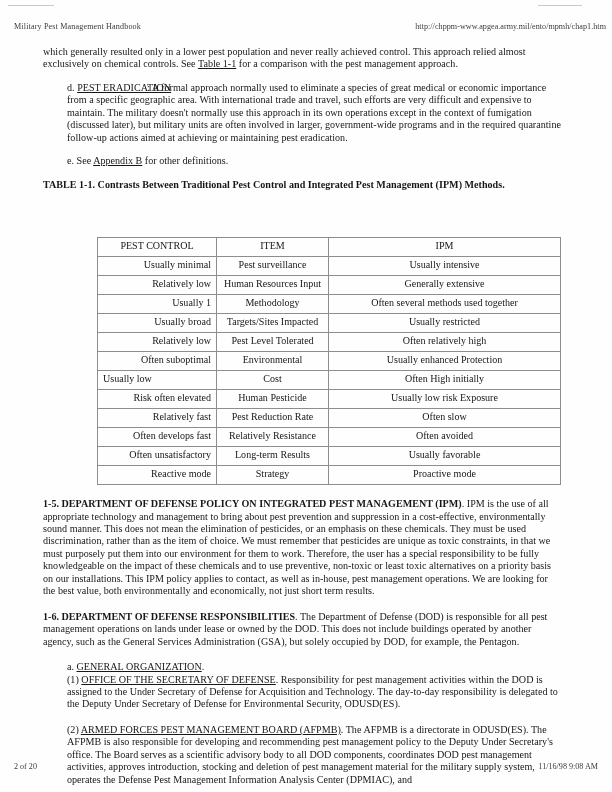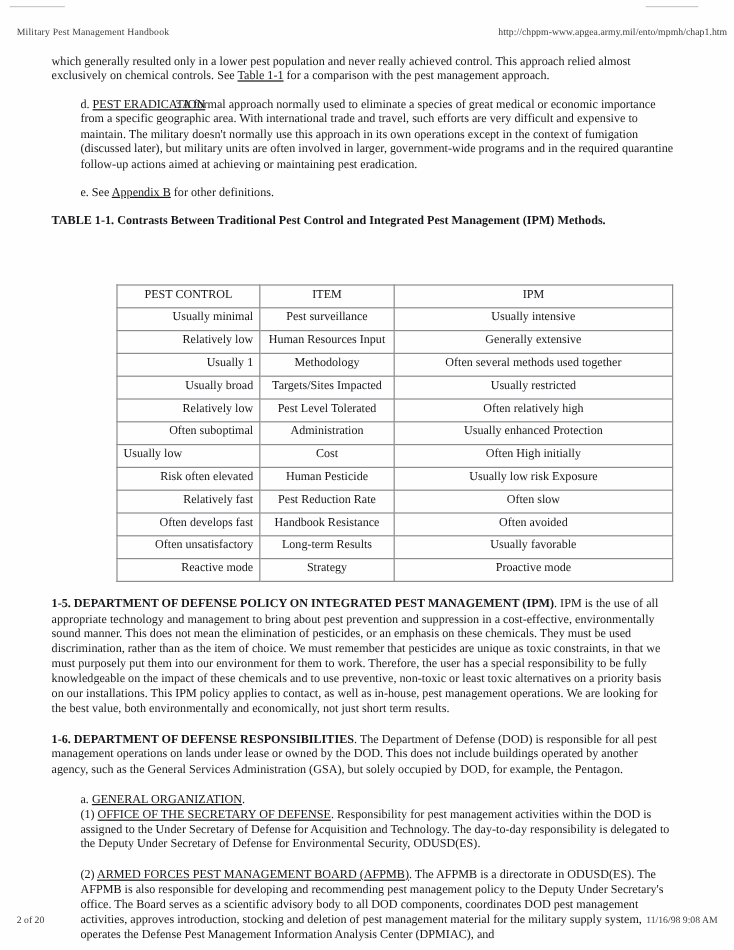--- a/index.html
+++ b/index.html
@@ -185,41 +185,41 @@
             <td class="c-ctr">Targets/Sites Impacted</td>
             <td class="c-ctr">Usually restricted</td>
           </tr>
           <tr>
             <td class="c-right">Relatively low</td>
             <td class="c-ctr">Pest Level Tolerated</td>
             <td class="c-ctr">Often relatively high</td>
           </tr>
           <tr>
             <td class="c-right">Often suboptimal</td>
-            <td class="c-ctr">Administration</td>
+            <td class="c-ctr">Environmental</td>
             <td class="c-ctr">Usually enhanced Protection</td>
           </tr>
           <tr>
             <td class="c-left">Usually low</td>
             <td class="c-ctr">Cost</td>
             <td class="c-ctr">Often High initially</td>
           </tr>
           <tr>
             <td class="c-right">Risk often elevated</td>
             <td class="c-ctr">Human Pesticide</td>
             <td class="c-ctr">Usually low risk Exposure</td>
           </tr>
           <tr>
             <td class="c-right">Relatively fast</td>
             <td class="c-ctr">Pest Reduction Rate</td>
             <td class="c-ctr">Often slow</td>
           </tr>
           <tr>
             <td class="c-right">Often develops fast</td>
-            <td class="c-ctr">Handbook Resistance</td>
+            <td class="c-ctr">Relatively Resistance</td>
             <td class="c-ctr">Often avoided</td>
           </tr>
           <tr>
             <td class="c-right">Often unsatisfactory</td>
             <td class="c-ctr">Long-term Results</td>
             <td class="c-ctr">Usually favorable</td>
           </tr>
           <tr>
             <td class="c-right">Reactive mode</td>
             <td class="c-ctr">Strategy</td>

